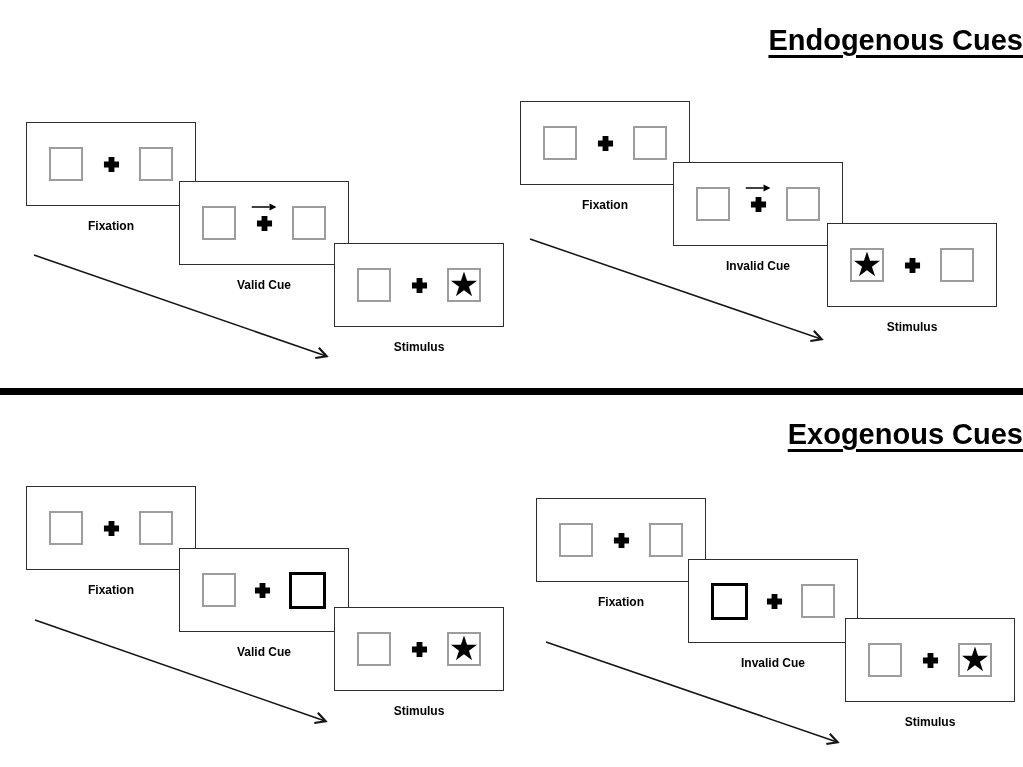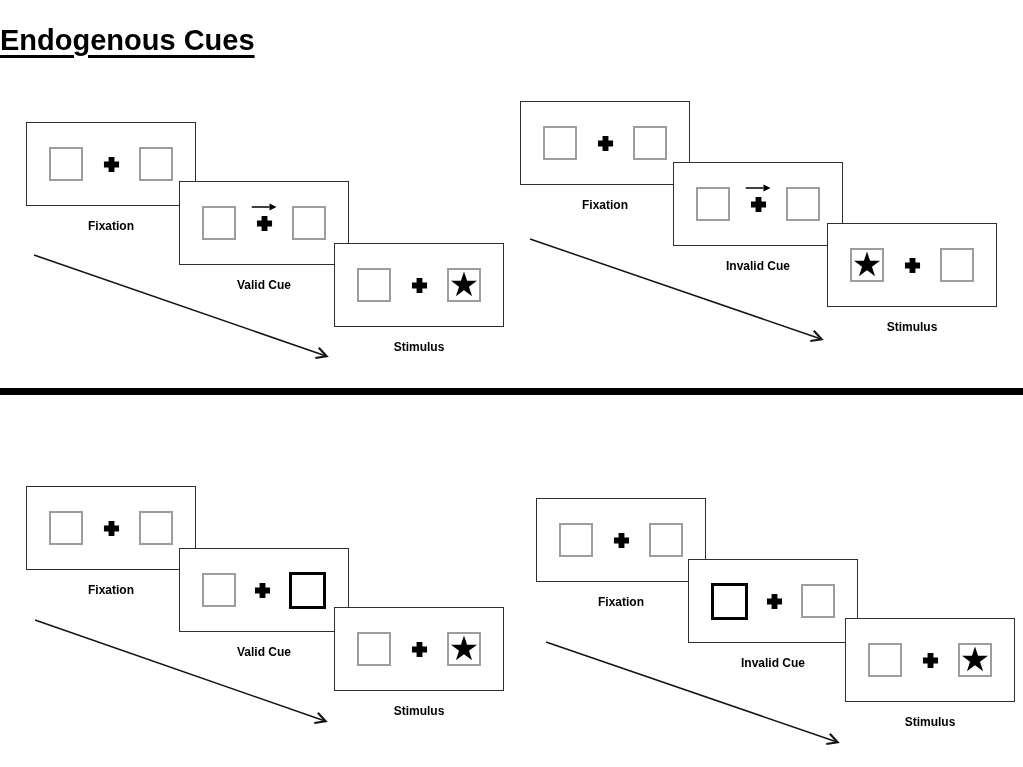--- a/index.html
+++ b/index.html
@@ -1,21 +1,21 @@
 <!DOCTYPE html>
 <html><head>
 <meta charset="utf-8">
 <style>
   html,body{margin:0;padding:0;background:#fff;}
   .stage{
     position:relative;width:1023px;height:767px;background:#fff;overflow:hidden;
     font-family:"Liberation Sans", sans-serif;color:#000;
   }
   .sec-title{
-    position:absolute;left:0;right:0;margin:0;text-align:left;
+    position:absolute;left:16px;right:0;margin:0;text-align:right;
     font-size:29px;font-weight:bold;letter-spacing:0px;
     text-decoration:underline;text-decoration-thickness:3px;text-underline-offset:5px;
   }
   .t-endo{top:24px;}
   .t-exo{top:418px;}
   .divider{position:absolute;left:0;top:388px;width:1023px;height:7px;background:#000;}
   .arrows{position:absolute;left:0;top:0;width:1023px;height:767px;pointer-events:none;}
   .card{
     position:absolute;width:170px;height:84px;box-sizing:border-box;
     background:#fff;border:1.5px solid #2e2e2e;
@@ -48,20 +48,21 @@
       </marker>
     </defs>
     <line x1="34" y1="255" x2="326" y2="356" stroke="#141414" stroke-width="1.5" marker-end="url(#ah)"></line>
     <line x1="530" y1="239" x2="821" y2="339" stroke="#141414" stroke-width="1.5" marker-end="url(#ah)"></line>
     <line x1="35" y1="620" x2="325" y2="721" stroke="#141414" stroke-width="1.5" marker-end="url(#ah)"></line>
     <line x1="546" y1="642" x2="837" y2="742" stroke="#141414" stroke-width="1.5" marker-end="url(#ah)"></line>
   </svg>
 
   <h1 class="sec-title t-endo">Endogenous Cues</h1>
   <div class="divider"></div>
+  <h1 class="sec-title t-exo">Exogenous Cues</h1>
 
   <div class="card" style="left:26px;top:122px">
     <span class="box"></span>
     <span class="plus-group">
       <svg class="plus" width="17" height="17" viewBox="0 0 18 18">
           <path d="M9 1 V17 M1 9 H17" stroke="#000" stroke-width="6.2"></path>
         </svg>
     </span>
     <span class="box"></span>
   </div>

